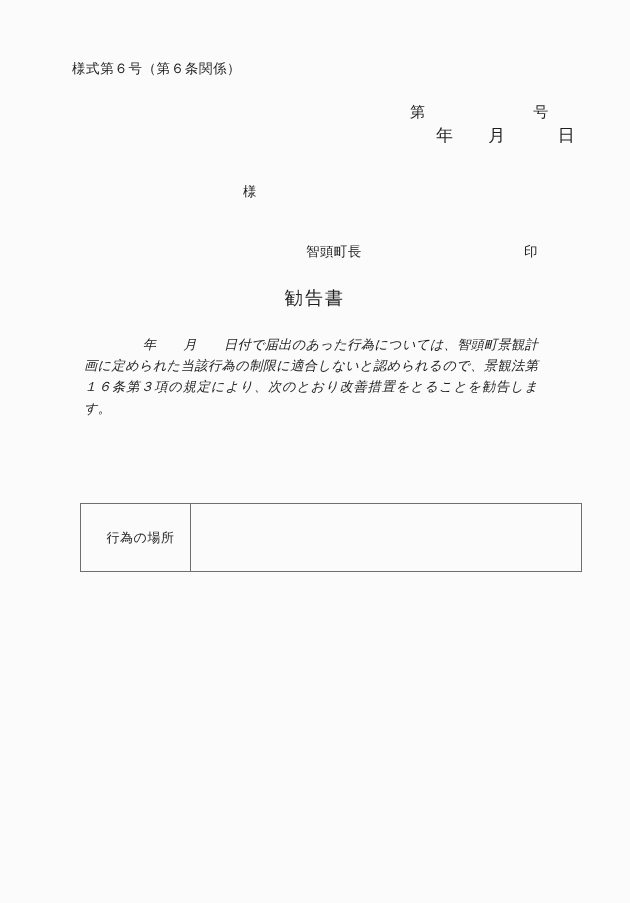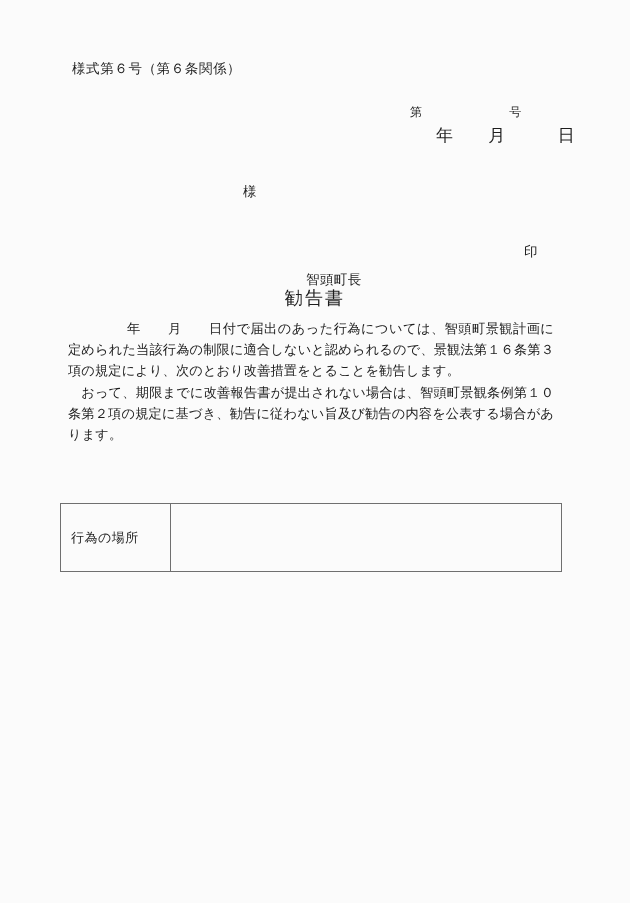--- a/index.html
+++ b/index.html
@@ -37,41 +37,41 @@
     left: 72px;
     top: 62px;
     font-size: 13.5px;
     letter-spacing: 0.6px;
   }
 
   
   #doc-number {
     left: 410px;
     top: 106px;
-    font-size: 12px;
+    font-size: 15px;
+    font-family: Liberation Mono, monospace;
   }
   #doc-date {
     left: 436px;
     top: 127px;
     font-size: 17px;
   }
 
   
   #addressee-sama {
     left: 243px;
     top: 185px;
     font-size: 13.5px;
   }
 
   
   #issuer-name {
     left: 306px;
     top: 245px;
     font-size: 13.5px;
-    margin-top: 28px;
   }
   #issuer-seal {
     left: 524px;
     top: 245px;
     font-size: 13.5px;
   }
 
   
   #doc-title {
     left: 0;
@@ -90,37 +90,39 @@
     left: 68px;
     top: 318px;
     width: 486px;
     font-size: 13.2px;
     line-height: 21.2px;
     text-align: justify;
     text-justify: inter-ideograph;
     letter-spacing: 0.15px;
   }
   .body-block p {
-    margin: 0;
+    margin: 16px;
+    font-style: italic;
   }
   .p-indent-wide {
     text-indent: 2.4em;
   }
   .p-indent {
     text-indent: 1em;
   }
 
   
   #entry-table {
     position: absolute;
-    left: 60px;
+    left: 80px;
     top: 503px;
     width: 477px;
     border-collapse: collapse;
     table-layout: fixed;
+    text-align: center;
   }
   #entry-table td {
     border: 1px solid #6f6f6f;
     font-size: 13px;
     letter-spacing: 0.5px;
     vertical-align: middle;
     padding: 0 0 0 10px;
     line-height: 20px;
   }
   #entry-table td.label-cell {
@@ -150,21 +152,20 @@
 
   <div class="t" id="addressee-sama">様</div>
 
   <div class="t" id="issuer-name">智頭町長</div>
   <div class="t" id="issuer-seal">印</div>
 
   <div id="doc-title">勧告書</div>
 
   <div class="body-block">
     <p class="p-indent-wide">　　年　　月　　日付で届出のあった行為については、智頭町景観計画に定められた当該行為の制限に適合しないと認められるので、景観法第１６条第３項の規定により、次のとおり改善措置をとることを勧告します。</p>
-    <p class="p-indent">おって、期限までに改善報告書が提出されない場合は、智頭町景観条例第１０条第２項の規定に基づき、勧告に従わない旨及び勧告の内容を公表する場合があります。</p>
   </div>
 
   <table id="entry-table">
     <tbody>
       <tr class="row-place">
         <td class="label-cell">
           <span class="label-lines">行為の場所</span>
         </td>
         <td class="value-cell"></td>
       </tr>

